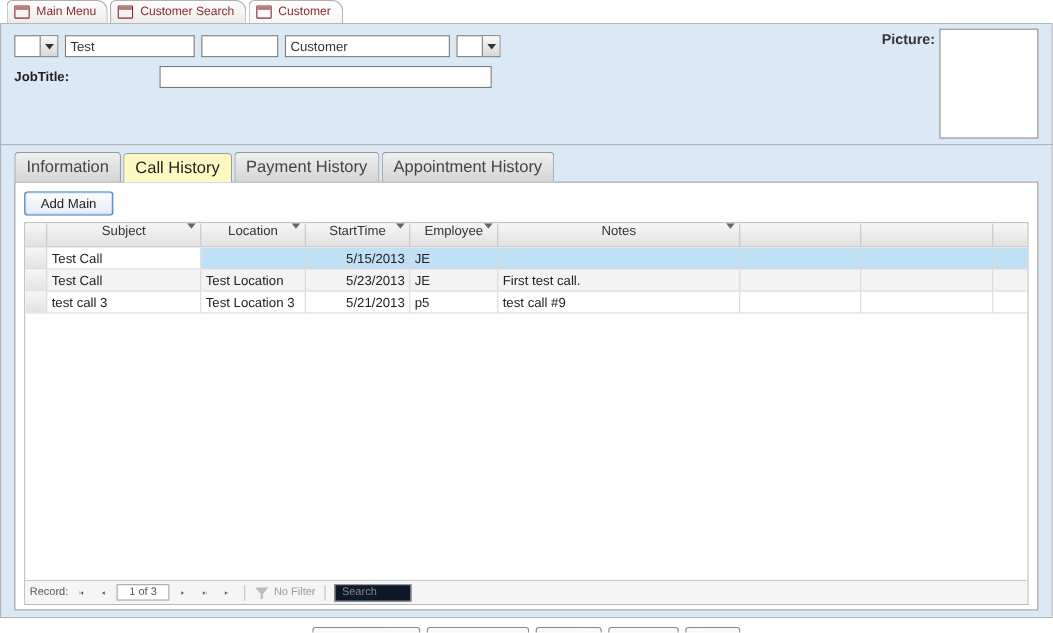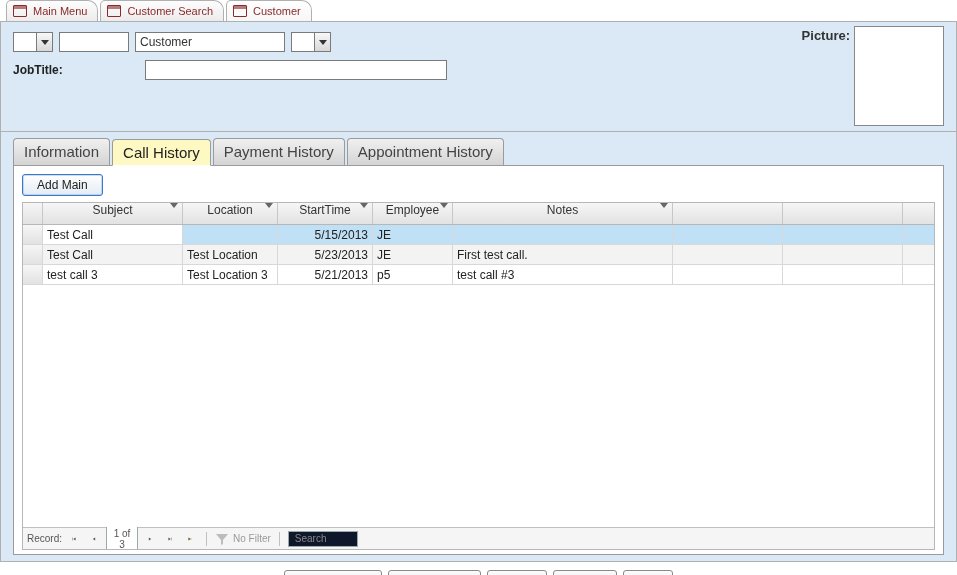--- a/index.html
+++ b/index.html
@@ -175,21 +175,21 @@
     padding:0 4px;
     background:#f5f5f5;
     font-size:10px;
     color:#555;
   }
   .nav-btn {
     width:16px; height:16px; border:none; background:transparent;
     display:flex; align-items:center; justify-content:center; color:#555;
   }
   .nav-btn svg { width:10px; height:10px; fill:#555;}
-  .record-box { border:1px solid #9aa; background:#fff; padding:1px 6px; width:32px; text-align:center;}
+  .record-box { border:1px solid #9aa; background:#fff; padding:1px 6px; width:48px; text-align:center;}
   .sep { width:1px; height:14px; background:#c0c0c0; margin:0 4px;}
   .filter-icon { width:14px; height:14px; }
   .nofilter { color:#9a9a9a; display:flex; align-items:center; gap:4px;}
   .search-box { border:1px solid #9aa; background:#0f172a; color:#888; padding:1px 6px; width:70px; height:16px; display:flex; align-items:center;}
   .action-bar {
     display:flex; justify-content:center; gap:6px;
     padding:8px 0 6px 0;
     background:#fff;
   }
   .action-bar .btn { background:linear-gradient(#fcfcfc,#dedede); border-color:#8a8a8a; border-radius:3px; padding:3px 12px;}
@@ -210,20 +210,23 @@
     <span class="tab-icon"></span>
     <span>Customer</span>
   </div>
 </div>
 
 <div class="form-area">
   <div class="row">
     <div class="combo" style="width:40px">
       <span></span>
         <span class="caret"></span>
+    </div>
+    <div class="textfield" style="width:118px">
+      <span>Test</span>
     </div>
     <div class="textfield" style="width:70px">
       <span></span>
     </div>
     <div class="textfield" style="width:150px">
       <span>Customer</span>
     </div>
     <div class="combo" style="width:40px">
       <span></span>
         <span class="caret"></span>
@@ -299,21 +302,21 @@
           <div class="cell col-notes">First test call.</div>
           <div class="cell col-blank1"></div>
           <div class="cell col-blank2"></div>
         </div>
         <div class="grid-row">
           <div class="cell col-sel"></div>
           <div class="cell col-sub">test call 3</div>
           <div class="cell col-loc">Test Location 3</div>
           <div class="cell col-start">5/21/2013</div>
           <div class="cell col-emp">p5</div>
-          <div class="cell col-notes">test call #3</div>
+          <div class="cell col-notes">test call #9</div>
           <div class="cell col-blank1"></div>
           <div class="cell col-blank2"></div>
         </div>
       </div>
       <div class="record-nav">
         <span>Record:</span>
         <button class="nav-btn">
             <svg viewBox="0 0 10 10">
               <path d="M1 1v8h1V1zM9 1L3 5l6 4z"></path>
             </svg>

